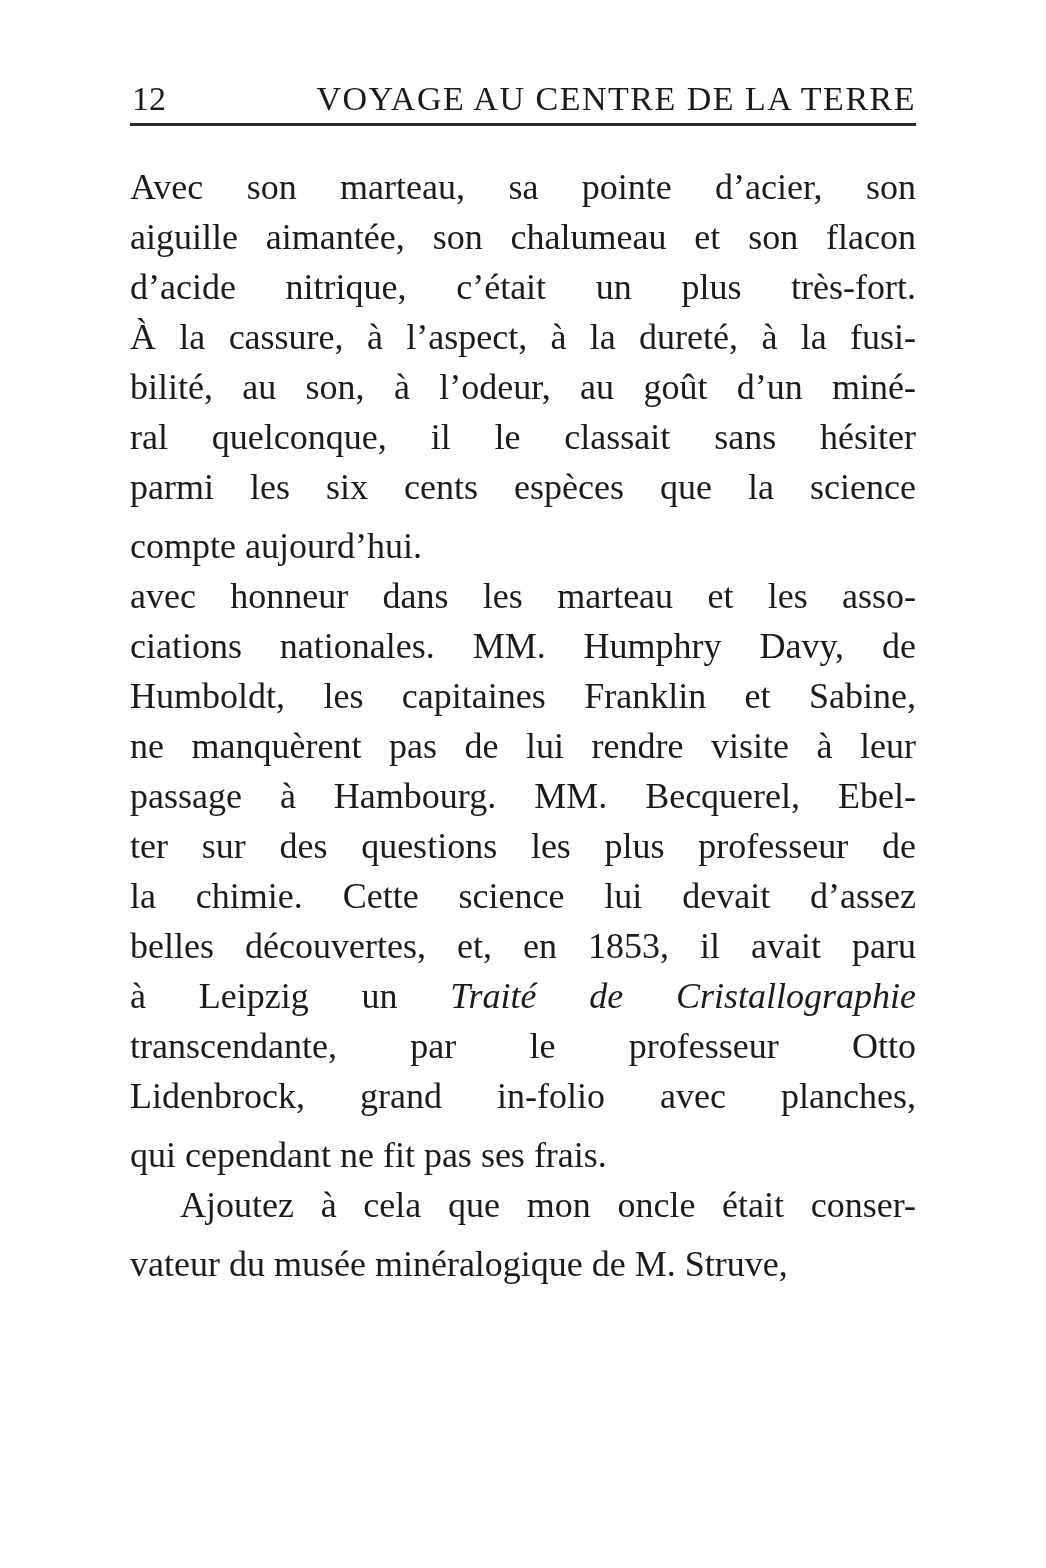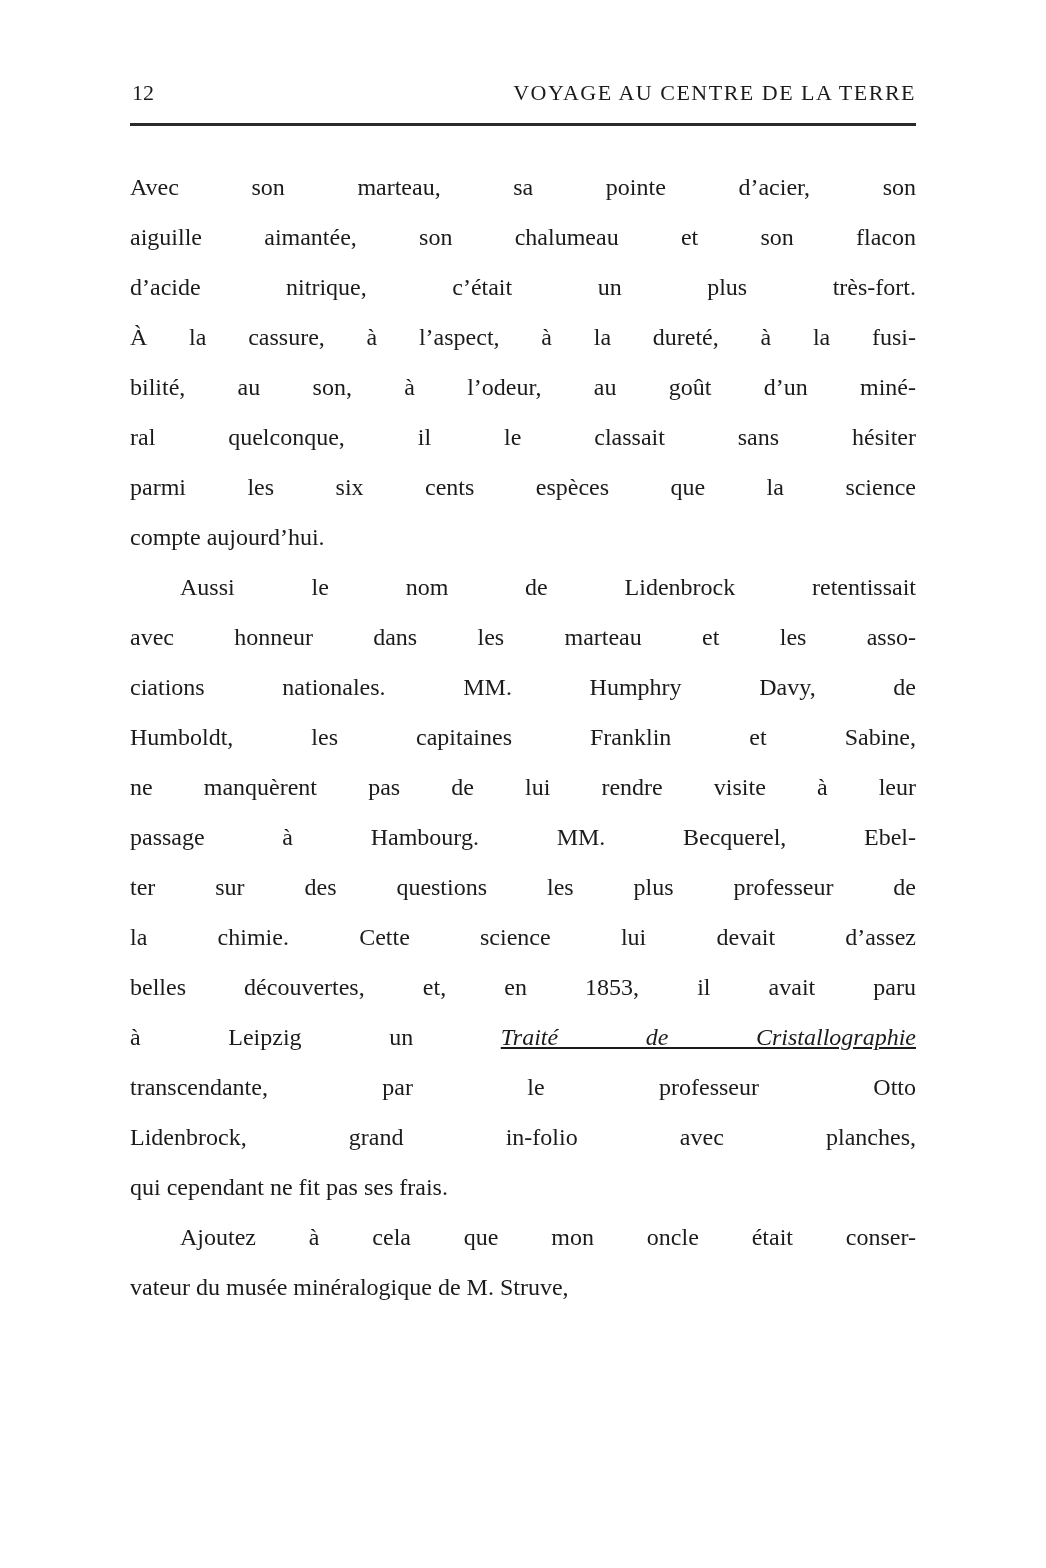--- a/index.html
+++ b/index.html
@@ -16,21 +16,21 @@
     color: #1b1b1b;
     font-family: "Liberation Serif", "DejaVu Serif", serif;
     overflow: hidden;
   }
   .running-head {
     position: absolute;
     left: 130px;
     top: 80px;
     width: 786px;
     height: 34px;
-    font-size: 22px;
+    font-size: 34px;
   }
   .pagenum {
     position: absolute;
     left: 2px;
     top: 0;
   }
   .running-title {
     display: block;
     text-align: right;
     letter-spacing: 1.5px;
@@ -41,36 +41,37 @@
     top: 123px;
     width: 786px;
     height: 2.5px;
     background: #2b2b2b;
   }
   .body-text {
     position: absolute;
     left: 130px;
     top: 162px;
     width: 786px;
-    font-size: 24px;
+    font-size: 36px;
     line-height: 50px;
   }
   .para { margin: 0; }
   .line {
     text-align: justify;
     text-align-last: justify;
     white-space: normal;
   }
   .line.final {
     text-align-last: left;
+    margin-top: 9px;
   }
   .line.indent {
     padding-left: 50px;
   }
-  .italic { font-style: italic; text-decoration: underline; }
+  .italic { font-style: italic; }
 </style>
 </head>
 <body>
 
 <div class="page">
 
   <header class="running-head">
     <span class="pagenum">12</span>
     <span class="running-title">VOYAGE AU CENTRE DE LA TERRE</span>
   </header>
@@ -82,21 +83,20 @@
         <div class="line"><span>Avec son marteau, sa pointe d’acier, son</span></div>
         <div class="line"><span>aiguille aimantée, son chalumeau et son flacon</span></div>
         <div class="line"><span>d’acide nitrique, c’était un plus très-fort.</span></div>
         <div class="line"><span>À la cassure, à l’aspect, à la dureté, à la fusi-</span></div>
         <div class="line"><span>bilité, au son, à l’odeur, au goût d’un miné-</span></div>
         <div class="line"><span>ral quelconque, il le classait sans hésiter</span></div>
         <div class="line"><span>parmi les six cents espèces que la science</span></div>
         <div class="line final"><span>compte aujourd’hui.</span></div>
       </div>
       <div class="para">
-        <div class="line indent"><span>Aussi le nom de Lidenbrock retentissait</span></div>
         <div class="line"><span>avec honneur dans les marteau et les asso-</span></div>
         <div class="line"><span>ciations nationales. MM. Humphry Davy, de</span></div>
         <div class="line"><span>Humboldt, les capitaines Franklin et Sabine,</span></div>
         <div class="line"><span>ne manquèrent pas de lui rendre visite à leur</span></div>
         <div class="line"><span>passage à Hambourg. MM. Becquerel, Ebel-</span></div>
         <div class="line"><span>ter sur des questions les plus professeur de</span></div>
         <div class="line"><span>la chimie. Cette science lui devait d’assez</span></div>
         <div class="line"><span>belles découvertes, et, en 1853, il avait paru</span></div>
         <div class="line"><span>à Leipzig un </span><span class="italic">Traité de Cristallographie</span></div>
         <div class="line"><span>transcendante, par le professeur Otto</span></div>

